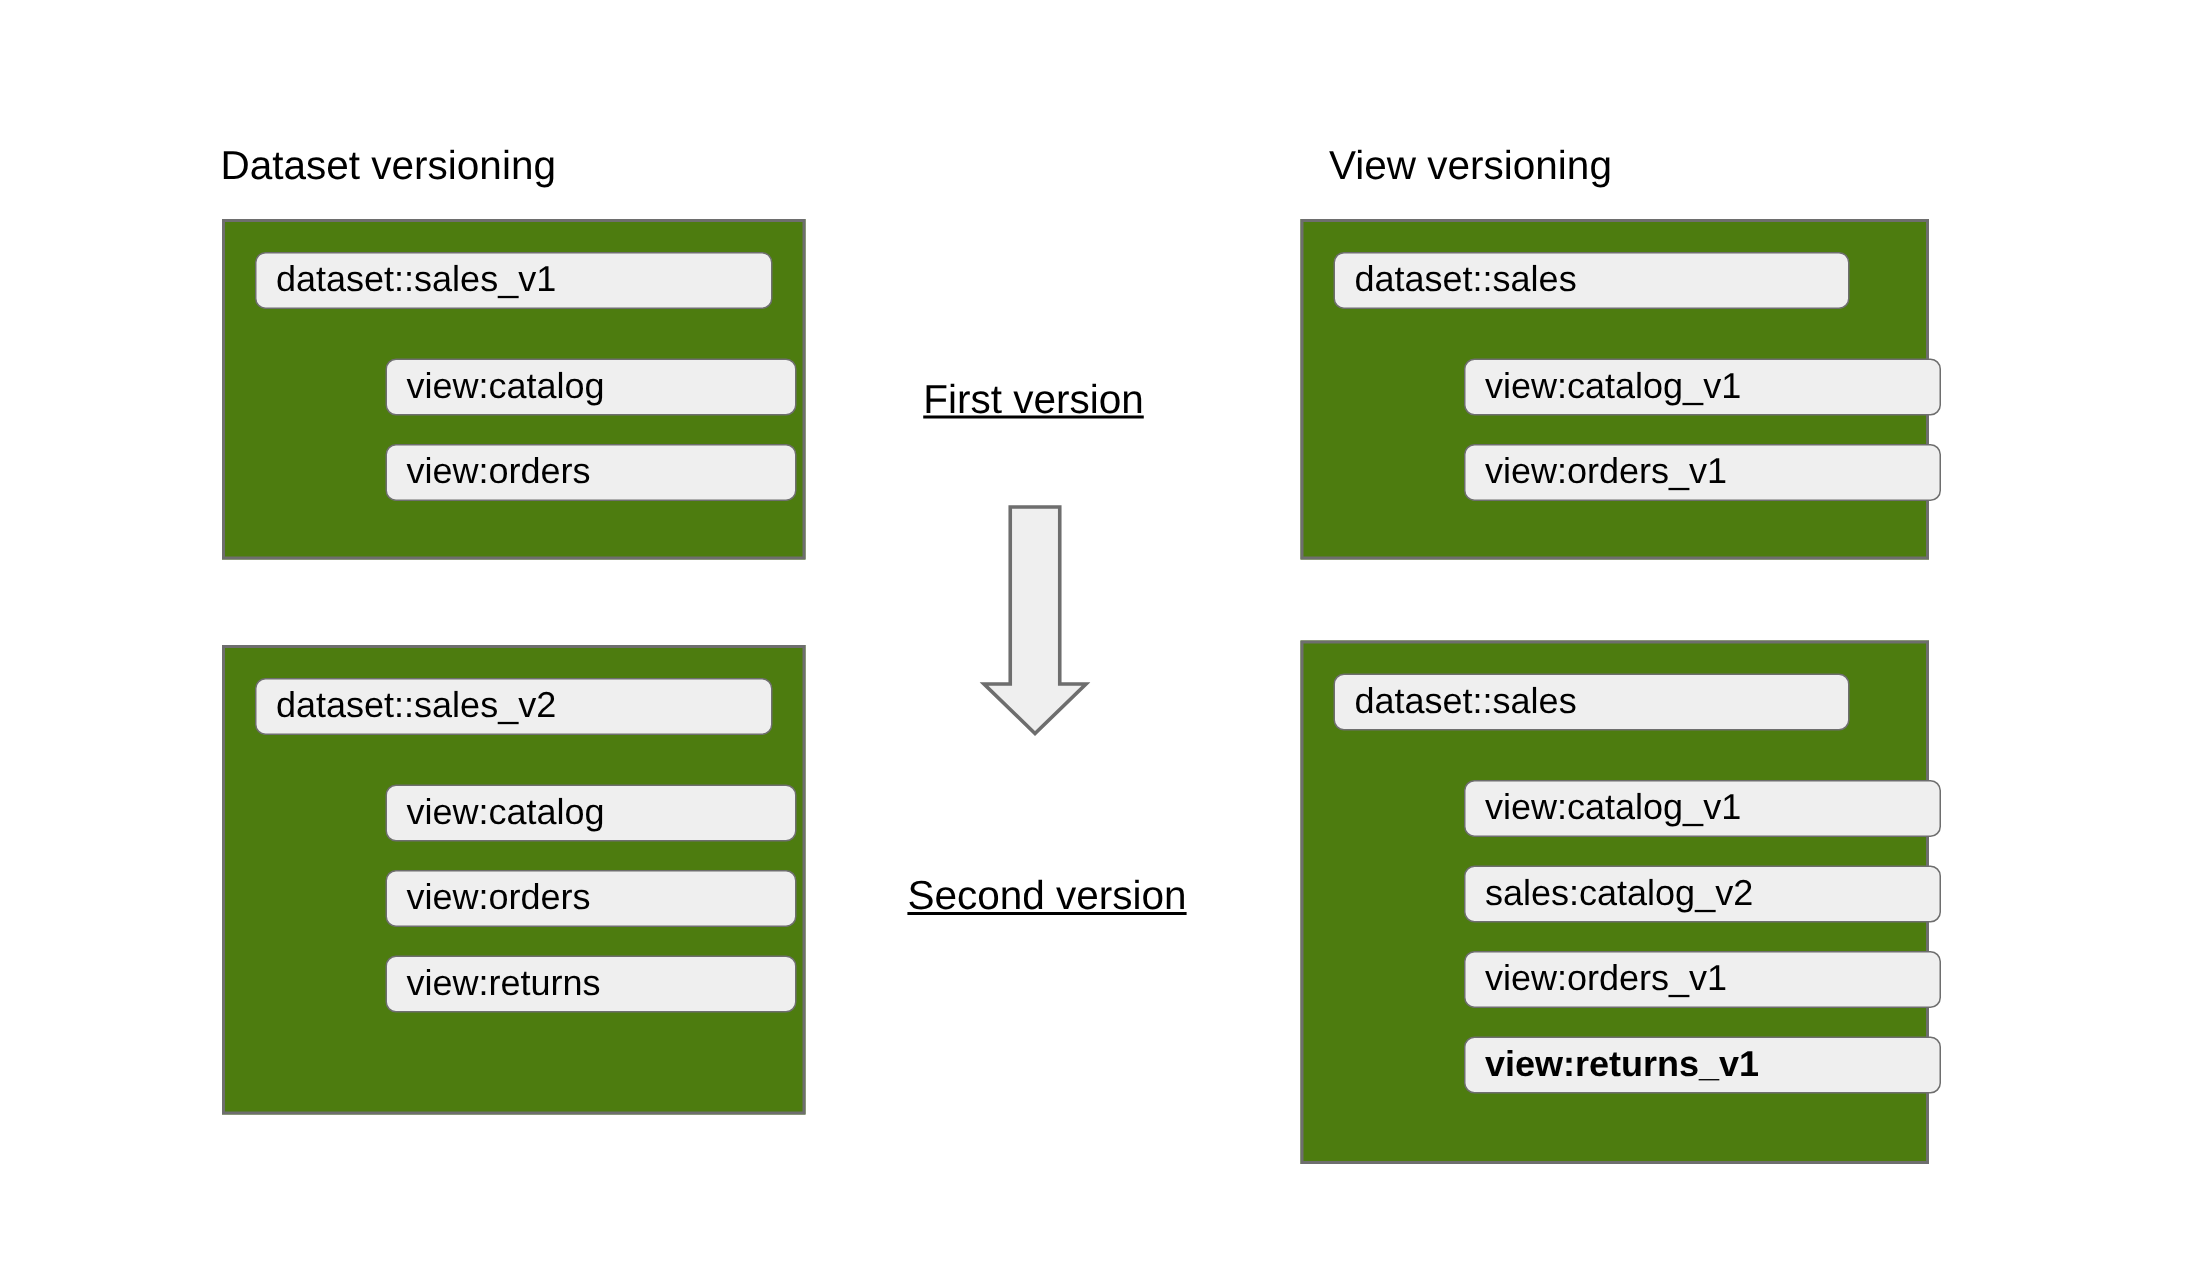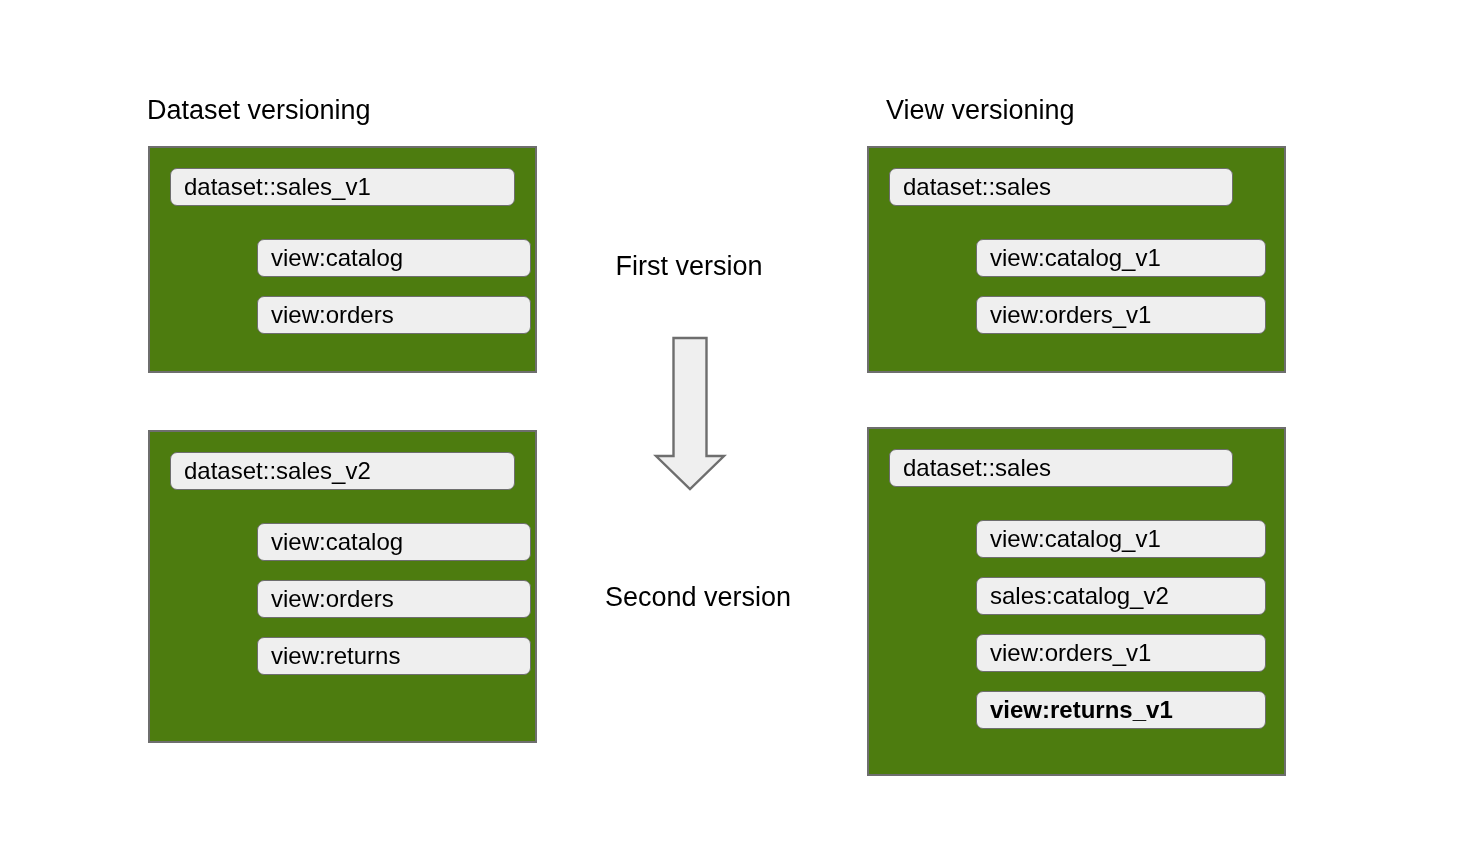--- a/index.html
+++ b/index.html
@@ -67,37 +67,38 @@
     white-space: nowrap;
   }
   .chip.dataset { left: 20px; }
   .chip.view    { left: 107px; }
 
   
   .g-tl .chip.dataset, .g-bl .chip.dataset { width: 345px; }
   .g-tl .chip.view,    .g-bl .chip.view    { width: 274px; }
   
   .g-tr .chip.dataset, .g-br .chip.dataset { width: 344px; }
-  .g-tr .chip.view,    .g-br .chip.view    { width: 290px; text-align: center; }
+  .g-tr .chip.view,    .g-br .chip.view    { width: 318px; text-align: center; }
 
   
   .slot-d  { top: 20px; }
   .slot-v1 { top: 91px; }
   .slot-v2 { top: 148px; }
   .slot-v3 { top: 205px; }
   .slot-v4 { top: 262px; font-weight: bold; }
 
   
   .center-label {
     position: absolute;
     font-size: 27px;
     line-height: 32px;
     color: #000000;
     white-space: nowrap;
     text-align: right;
+    text-decoration: underline;
   }
   .center-label.first  { left: 689px; top: 250px; transform: translateX(-50%); }
   .center-label.second { left: 698px; top: 553px; transform: translateX(-50%); margin-top: 28px; }
 
   
   .arrow-wrap {
     position: absolute;
     left: 653px;
     top: 336px;
     width: 74px;

